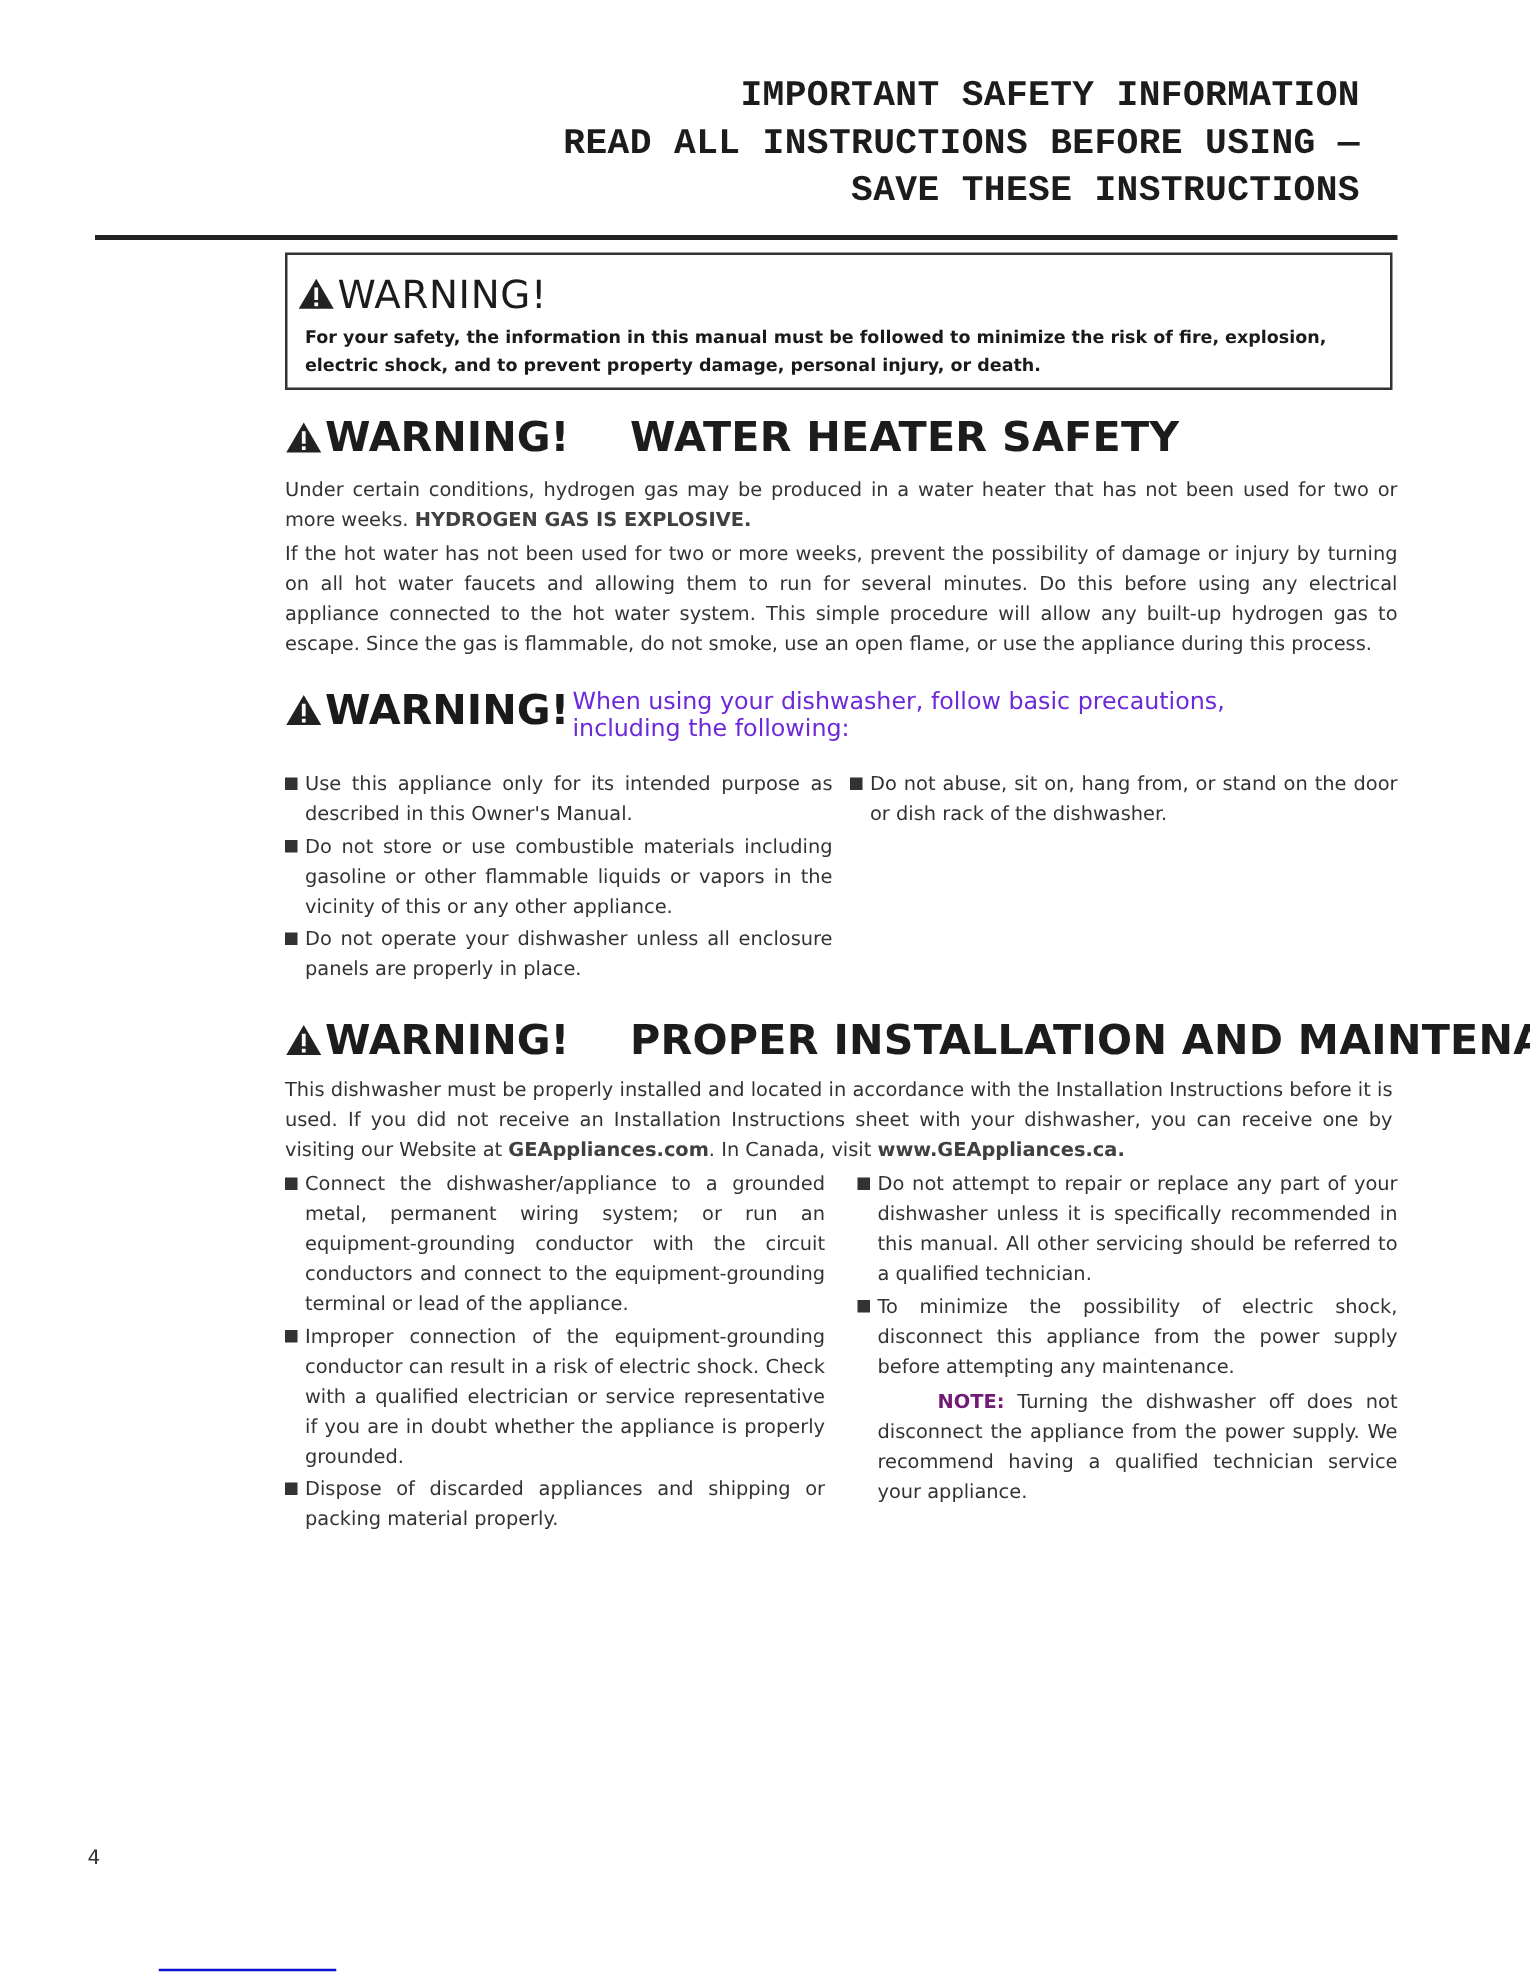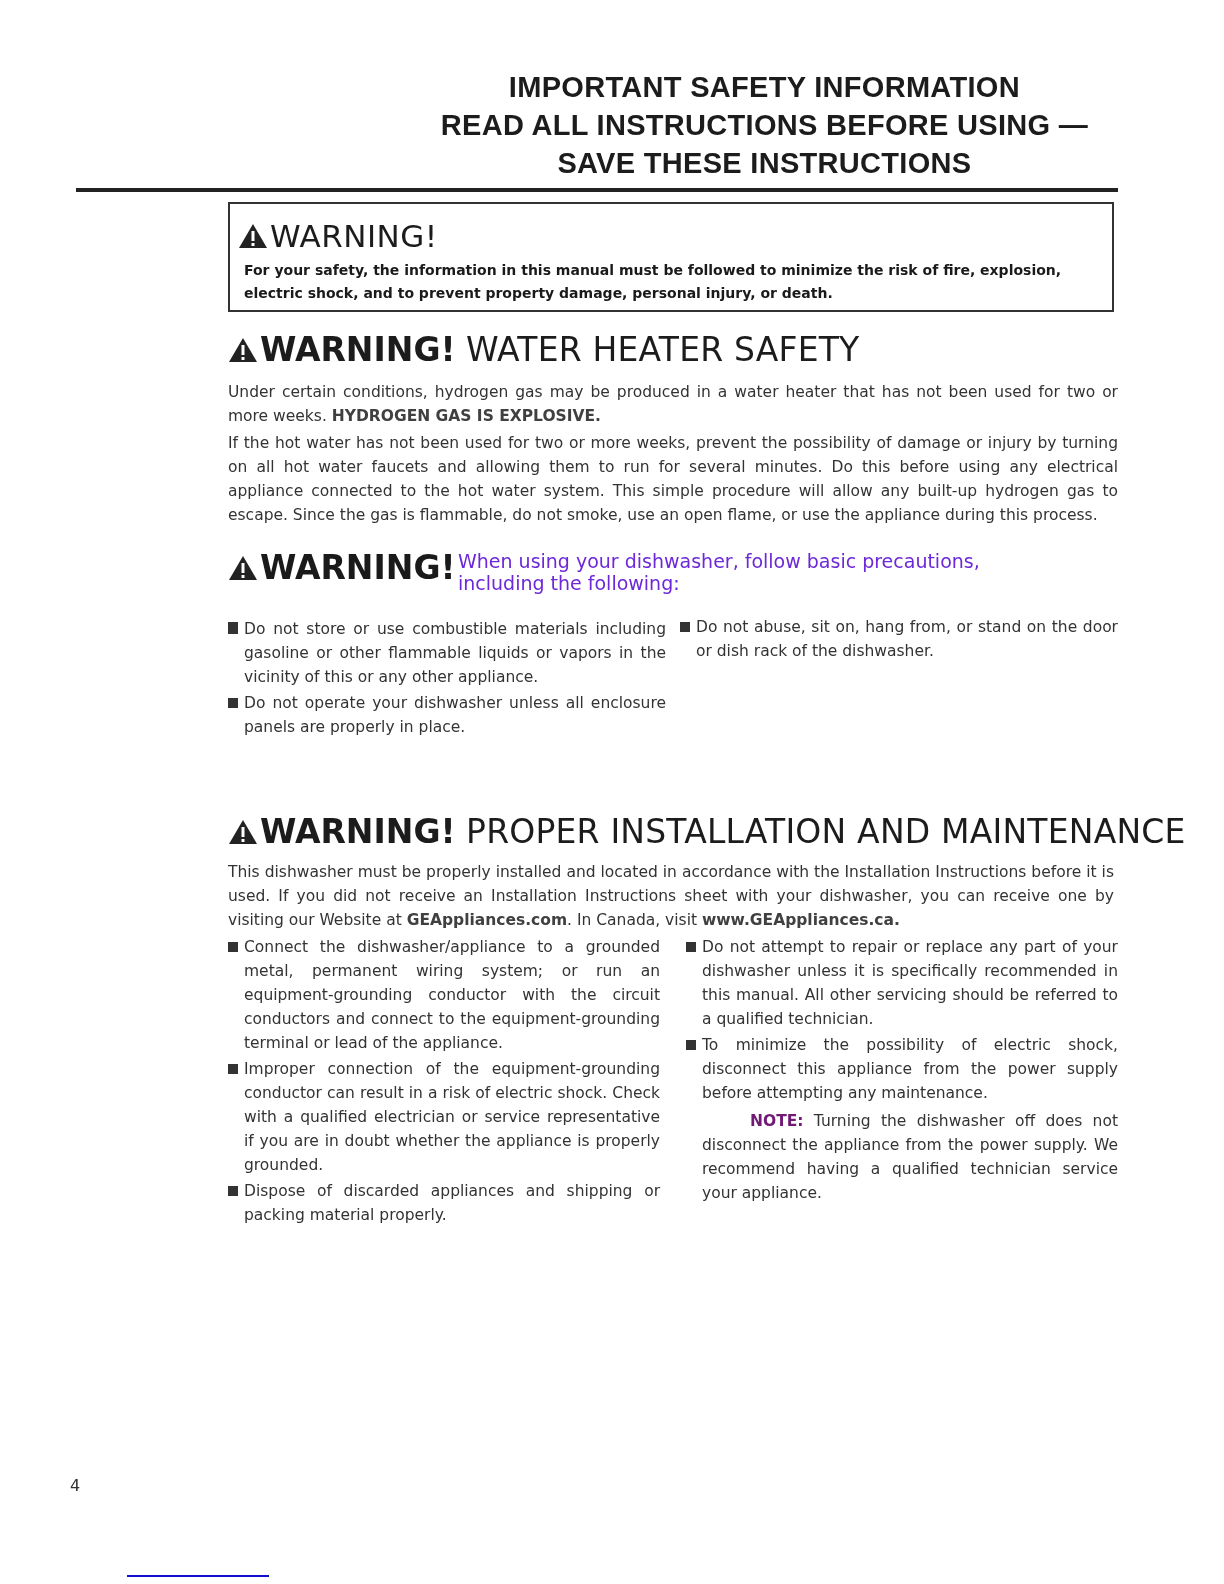--- a/index.html
+++ b/index.html
@@ -1,30 +1,30 @@
 <!DOCTYPE html>
 <html><head>
 <meta charset="utf-8">
 <style>
   html, body { margin:0; padding:0; background:#fff; }
   body { width:1224px; height:1584px; position:relative; overflow:hidden;
          font-family:"DejaVu Sans", sans-serif; color:#1a1a1a; }
-  .header { position:absolute; right:136px; top:68px; text-align:center;
-            font-family:Liberation Sans, sans-serif; font-weight:bold; font-size:29px;
+  .header { position:absolute; right:136px; top:58px; text-align:right;
+            font-family:Liberation Mono, monospace; font-weight:bold; font-size:29px;
             line-height:38px; letter-spacing:0.3px; color:#1c1c1c; }
   .rule { position:absolute; left:76px; width:1042px; height:4px; background:#222; }
   .rule.r1 { top:188px; }
   .warn-box { position:absolute; left:228px; top:202px; width:886px; height:110px;
               border:2px solid #333; box-sizing:border-box; }
   .warn-icon { display:inline-block; width:30px; height:26px; vertical-align:-2px; margin-right:2px; }
   .box-title { position:absolute; left:8px; top:14px; font-size:31px; color:#1c1c1c; letter-spacing:0.5px; }
   .box-text { position:absolute; left:14px; top:55px; font-size:14px; font-weight:bold; line-height:23px; width:860px; }
   .sec-title { position:absolute; left:228px; font-size:33px; white-space:nowrap; color:#1c1c1c; }
   .sec-title .w { font-weight:bold; }
-  .sec-title .t { font-weight:normal; letter-spacing:0.2px; }
+  .sec-title .t { font-weight:bold; letter-spacing:0.2px;margin-left:38px; }
   .para { position:absolute; left:228px; width:890px; font-size:15.5px; line-height:24px; color:#333; text-align:justify; }
   .para b { color:#404040; }
   .w3 { position:absolute; left:228px; top:548px; font-size:33px; white-space:nowrap; }
   .w3 .w { font-weight:bold; }
   .w3-sub { position:absolute; left:458px; top:550px; font-size:19px; font-weight:normal; line-height:22px; color:#6d28d9; }
   .col { position:absolute; width:438px; font-size:15.5px; line-height:24px; color:#333; }
   .item { position:relative; padding-left:16px; text-align:justify; margin-bottom:2px; }
   .item .bul { position:absolute; left:0; top:7px; width:10px; height:10px; background:#333; }
   .note b { color:#701a75;margin-left:48px; }
   .pageno { position:absolute; left:70px; top:1476px; font-size:16px; color:#333; }
@@ -70,21 +70,21 @@
       <rect x="13.5" y="8" width="3" height="10" fill="#fff"></rect>
       <rect x="13.5" y="20" width="3" height="3" fill="#fff"></rect>
     </svg><span class="w">WARNING!</span>
 </div>
 <div class="w3-sub">
   <div>When using your dishwasher, follow basic precautions,</div>
   <div>including the following:</div>
 </div>
 
 <div class="col" style="left:228px; top:615px;">
-  <div class="item"><span class="bul"></span></div>
+  <div class="item"><span class="bul"></span><span>Use this appliance only for its intended purpose as described in this Owner's Manual.</span></div>
   <div class="item"><span class="bul"></span><span>Do not store or use combustible materials including gasoline or other flammable liquids or vapors in the vicinity of this or any other appliance.</span></div>
   <div class="item"><span class="bul"></span><span>Do not operate your dishwasher unless all enclosure panels are properly in place.</span></div>
 </div>
 <div class="col" style="left:680px; top:615px;">
   <div class="item"><span class="bul"></span><span>Do not abuse, sit on, hang from, or stand on the door or dish rack of the dishwasher.</span></div>
 </div>
 
 <div class="sec-title" style="top:812px;">
   <svg class="warn-icon" viewBox="0 0 30 26">
       <polygon points="15,1 29,25 1,25" fill="#222"></polygon>

